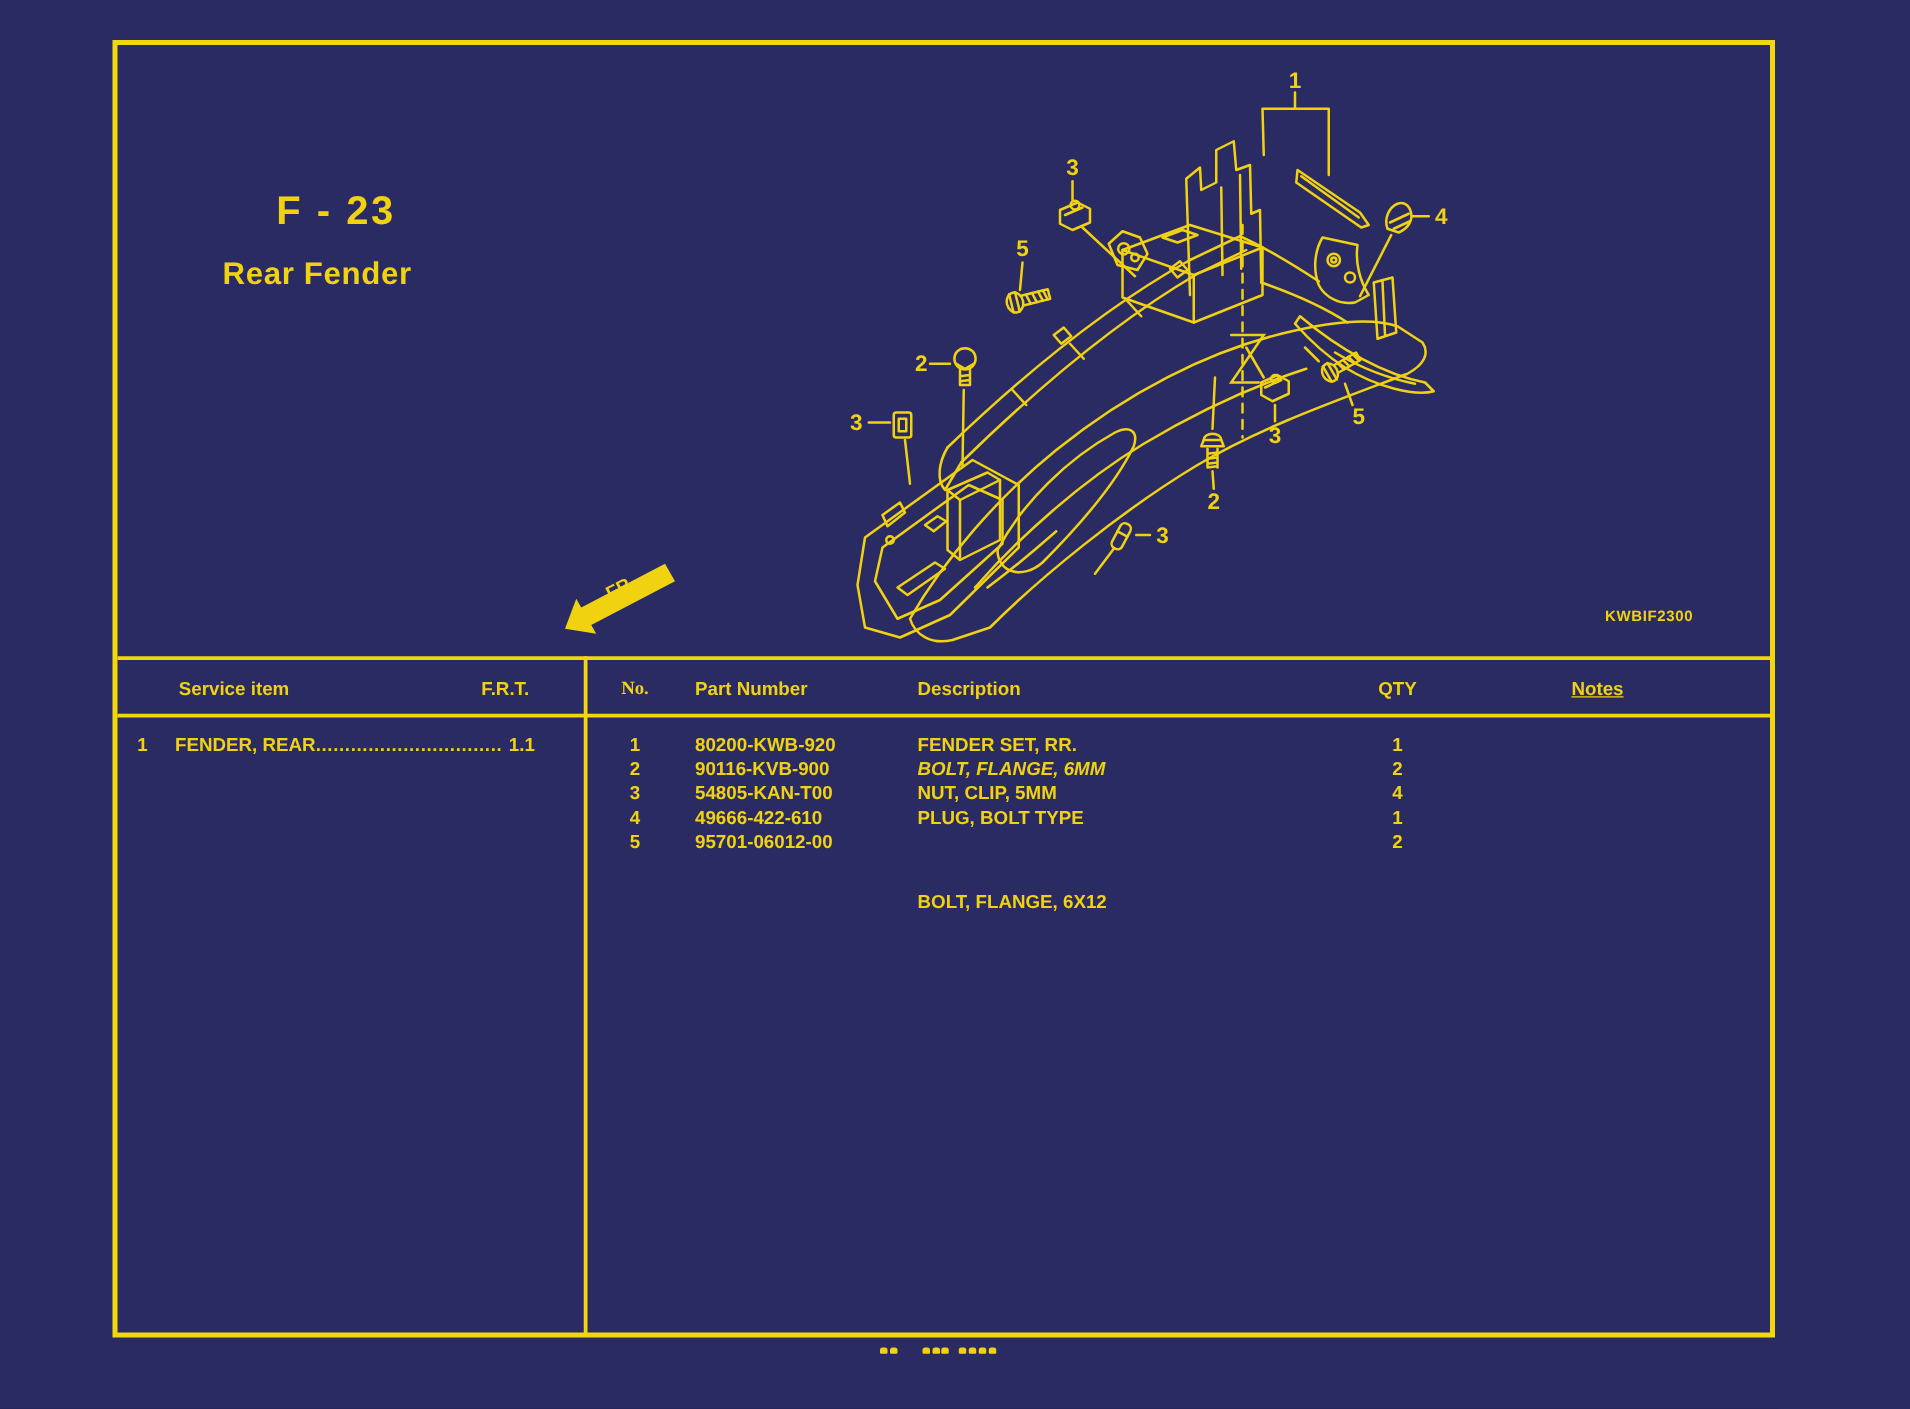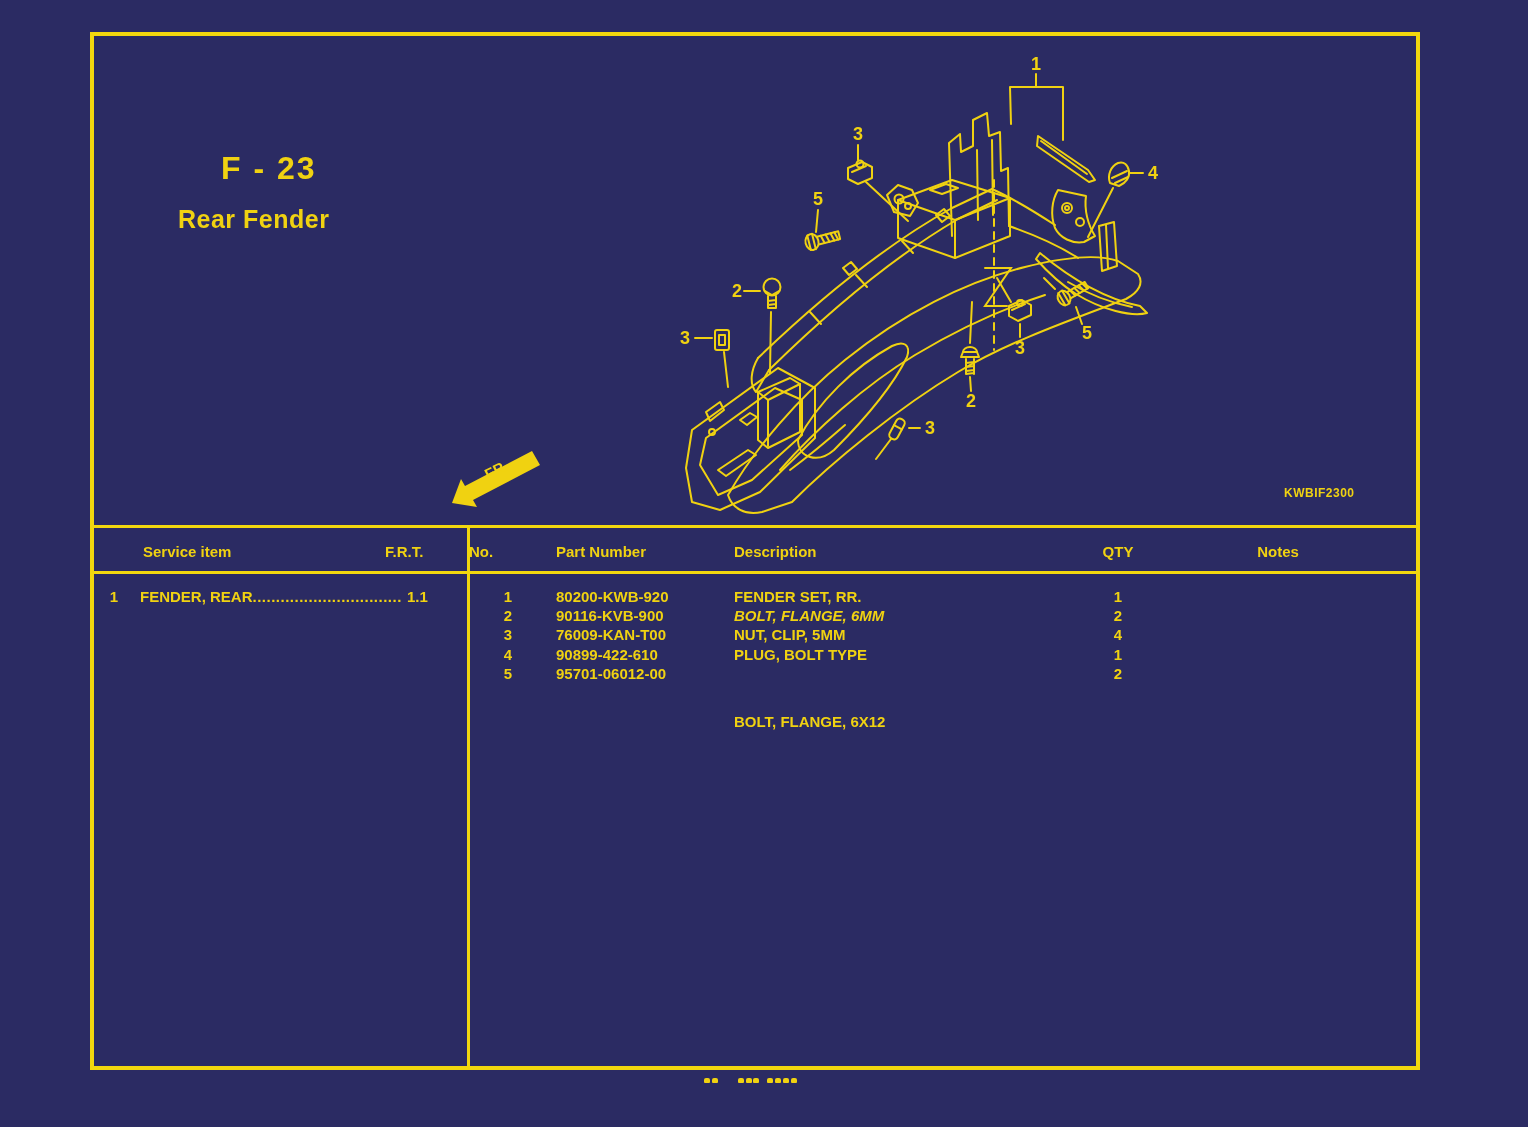--- a/index.html
+++ b/index.html
@@ -194,47 +194,47 @@
 
   <div class="th" style="left:143px;">Service item</div>
   <div class="th right" style="left:385px;width:65px;">F.R.T.</div>
   <div class="cell center" style="left:100px;top:588px;width:28px;">1</div>
   <div class="dots-row">
     <span>FENDER, REAR</span>
       <span class="dots">............................................................</span>
   </div>
   <div class="cell" style="left:407px;top:588px;">1.1</div>
 
-  <div class="th center" style="left:461px;width:40px;">No.</div>
+  <div class="th center" style="left:488px;width:40px;font-family:Liberation Serif, serif;">No.</div>
   <div class="th" style="left:556px;">Part Number</div>
   <div class="th" style="left:734px;">Description</div>
   <div class="th center" style="left:1092px;width:52px;">QTY</div>
-  <div class="th center" style="left:1247px;width:62px;">Notes</div>
+  <div class="th center" style="left:1247px;width:62px;text-decoration:underline;">Notes</div>
 
   <div>
     <div class="cell center" style="left:488px;top:588px;width:40px;">1</div>
     <div class="cell" style="left:556px;top:588px;">80200-KWB-920</div>
     <div class="cell" style="left:734px;top:588px;">FENDER SET, RR.</div>
     <div class="cell center" style="left:1092px;top:588px;width:52px;">1</div>
   </div>
   <div>
     <div class="cell center" style="left:488px;top:607px;width:40px;">2</div>
     <div class="cell" style="left:556px;top:607px;">90116-KVB-900</div>
     <div class="cell" style="left:734px;top:607px;font-style:italic;">BOLT, FLANGE, 6MM</div>
     <div class="cell center" style="left:1092px;top:607px;width:52px;">2</div>
   </div>
   <div>
     <div class="cell center" style="left:488px;top:626px;width:40px;">3</div>
-    <div class="cell" style="left:556px;top:626px;">76009-KAN-T00</div>
+    <div class="cell" style="left:556px;top:626px;">54805-KAN-T00</div>
     <div class="cell" style="left:734px;top:626px;">NUT, CLIP, 5MM</div>
     <div class="cell center" style="left:1092px;top:626px;width:52px;">4</div>
   </div>
   <div>
     <div class="cell center" style="left:488px;top:646px;width:40px;">4</div>
-    <div class="cell" style="left:556px;top:646px;">90899-422-610</div>
+    <div class="cell" style="left:556px;top:646px;">49666-422-610</div>
     <div class="cell" style="left:734px;top:646px;">PLUG, BOLT TYPE</div>
     <div class="cell center" style="left:1092px;top:646px;width:52px;">1</div>
   </div>
   <div>
     <div class="cell center" style="left:488px;top:665px;width:40px;">5</div>
     <div class="cell" style="left:556px;top:665px;">95701-06012-00</div>
     <div class="cell" style="left:734px;top:665px;margin-top:48px;">BOLT, FLANGE, 6X12</div>
     <div class="cell center" style="left:1092px;top:665px;width:52px;">2</div>
   </div>
 

